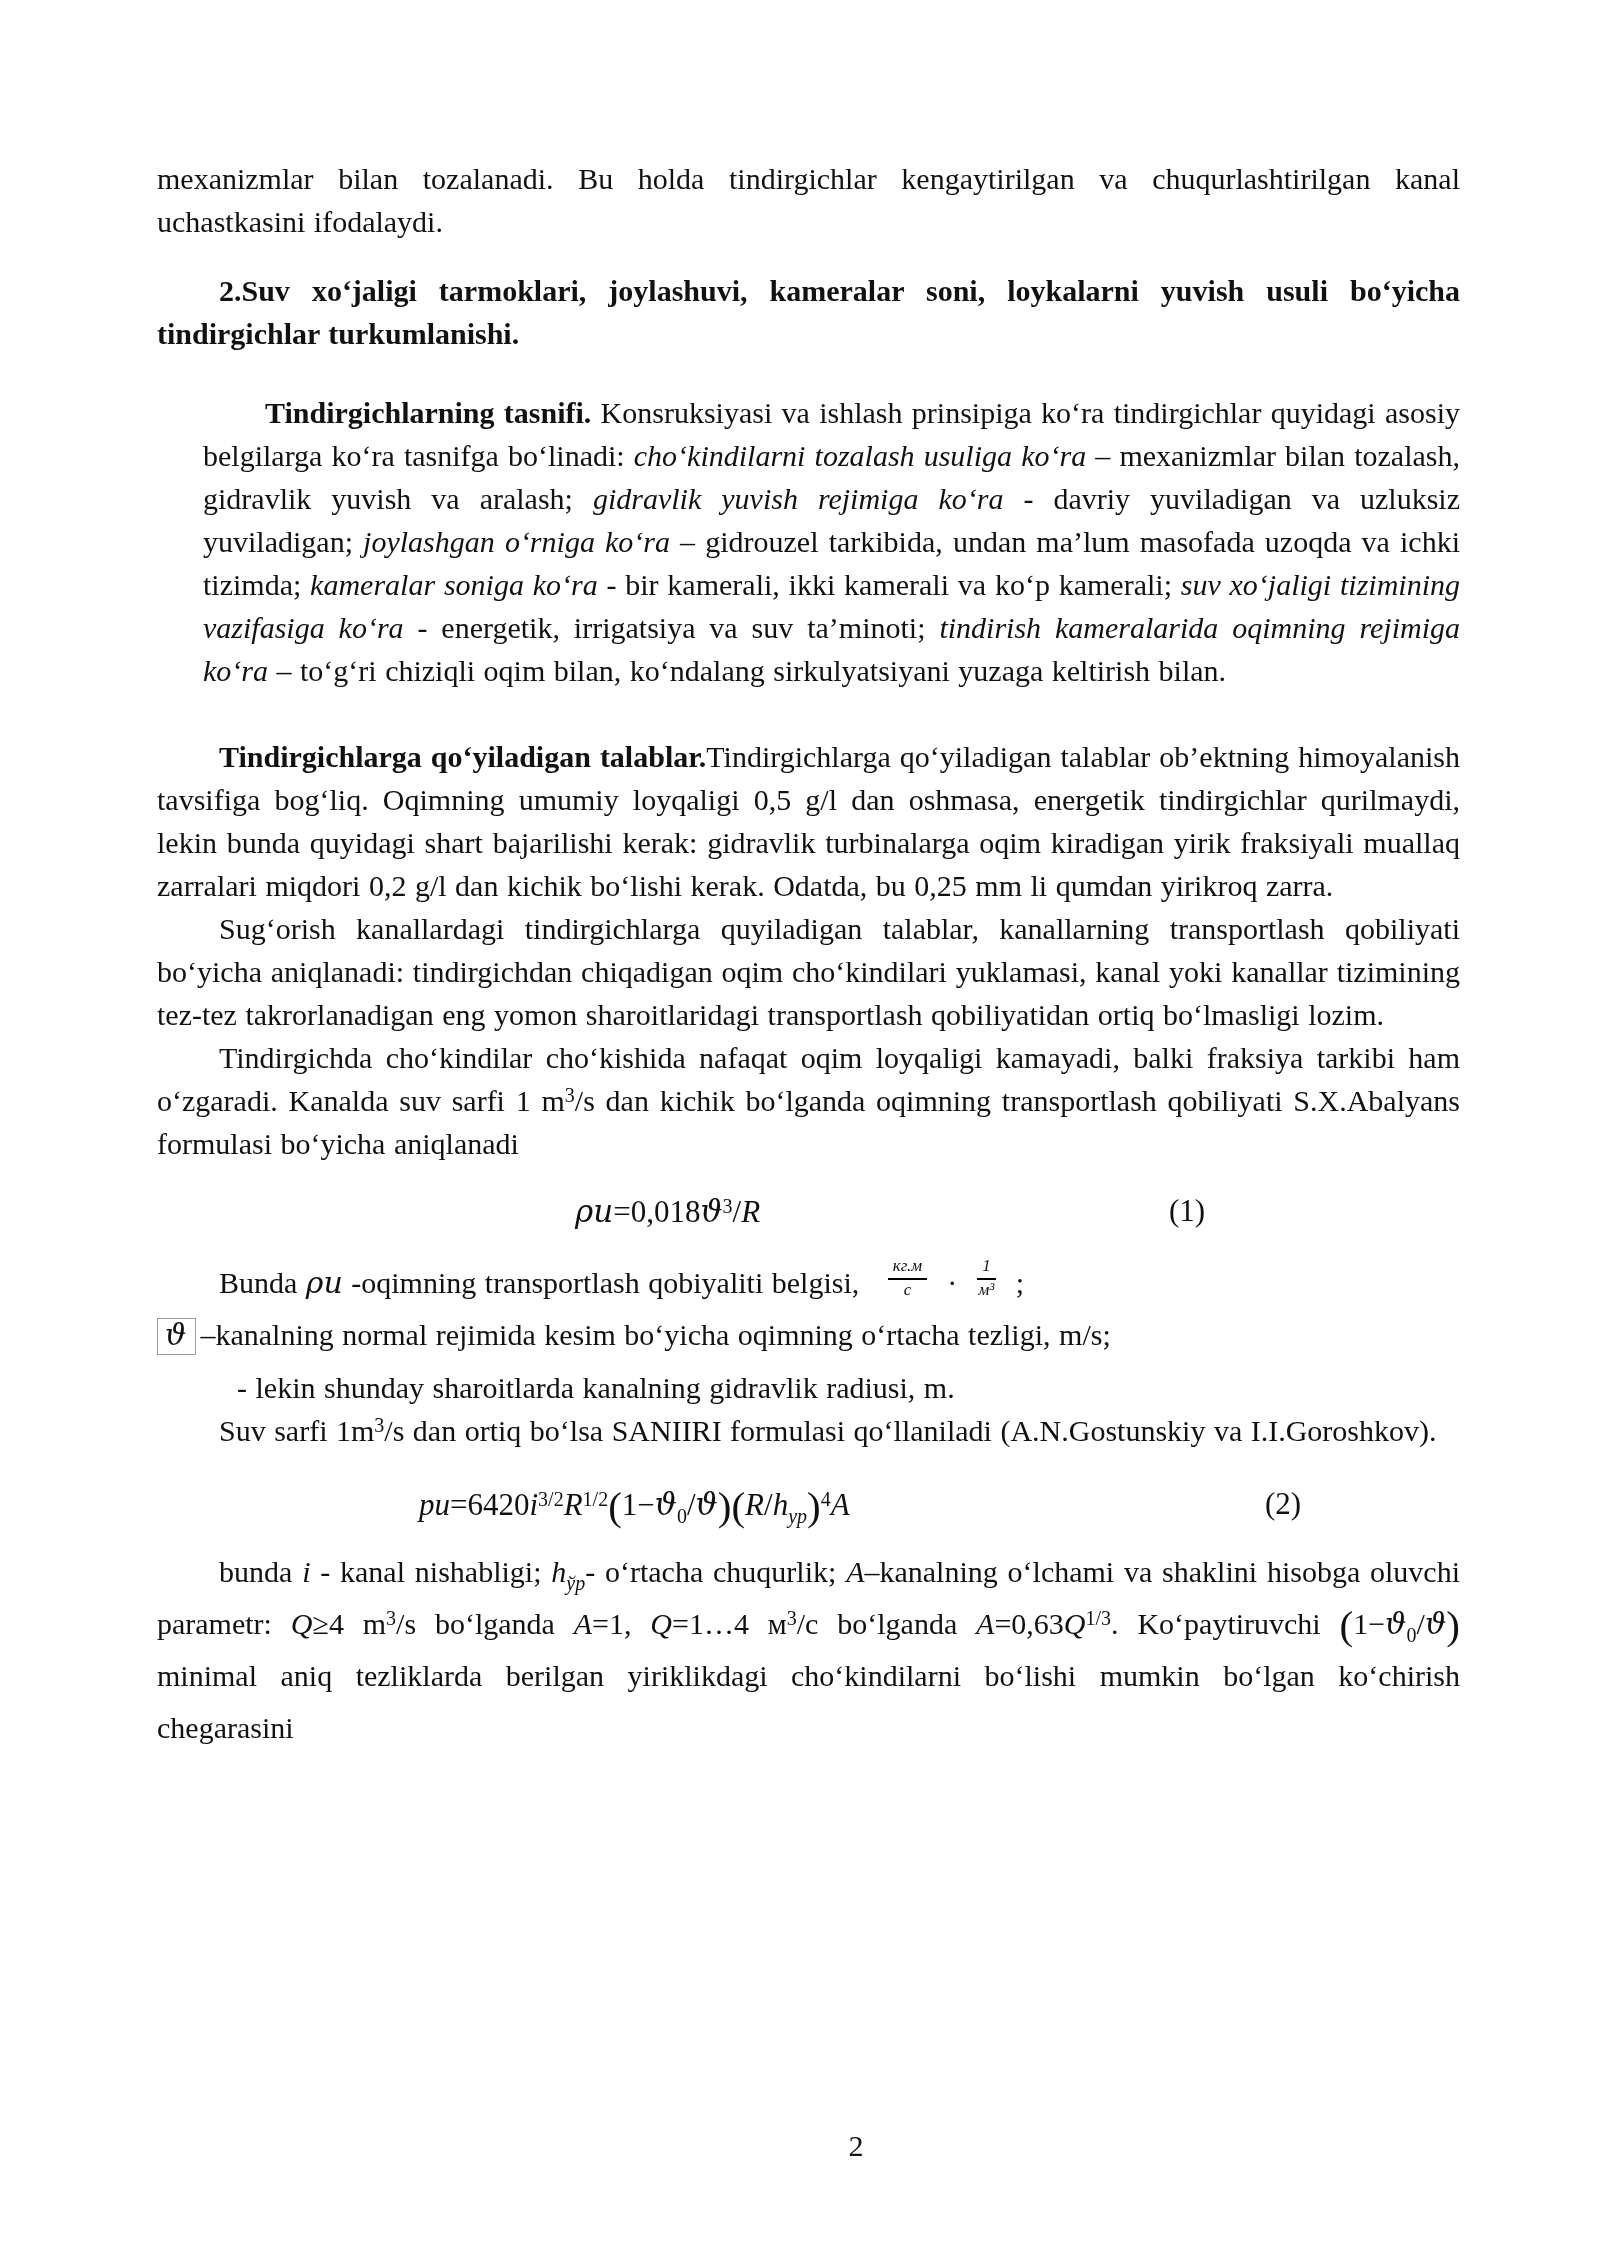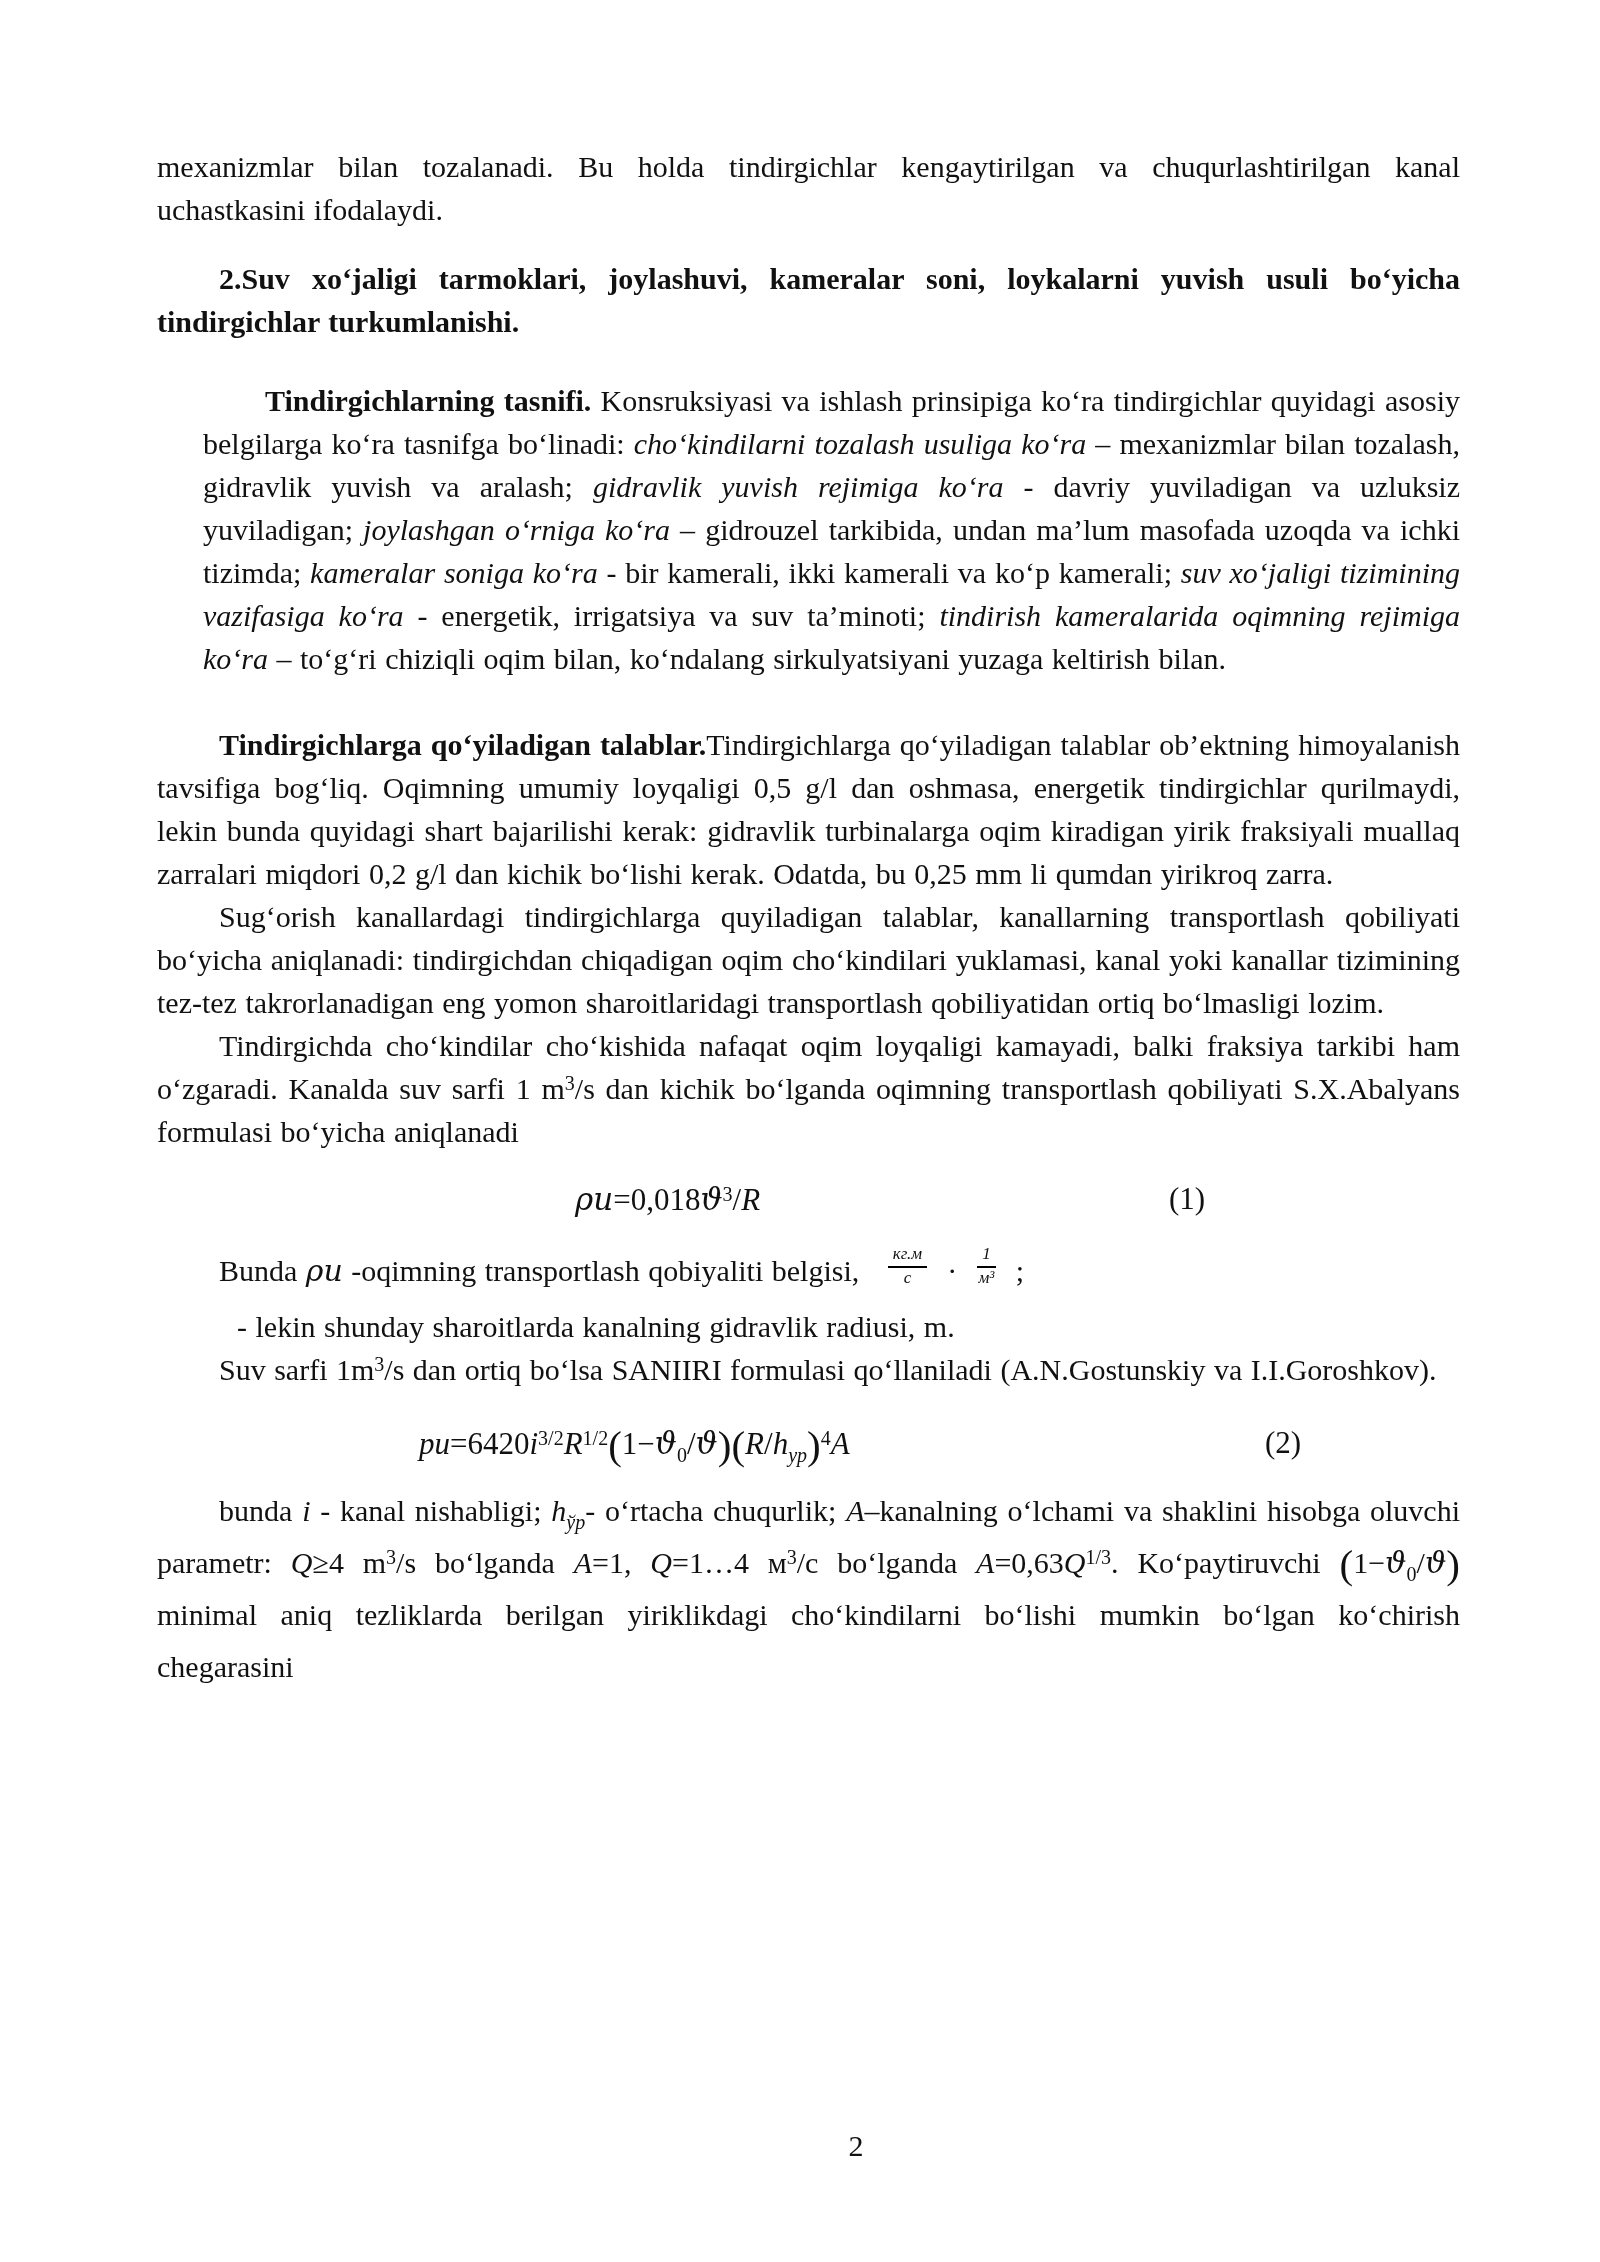--- a/index.html
+++ b/index.html
@@ -2,21 +2,21 @@
 <html><head>
 <meta charset="utf-8">
 <style>
   html,body{margin:0;padding:0;background:#9a9a9a;}
   .page{
     width:1600px;height:2262px;background:#ffffff;position:relative;
     margin:0 auto;color:#111;
     font-family:"Liberation Serif","DejaVu Serif",serif;
     overflow:hidden;
   }
-  .content{position:absolute;left:157px;top:145px;width:1303px;}
+  .content{position:absolute;left:157px;top:157px;width:1303px;}
   .para{font-size:30px;line-height:43px;text-align:justify;word-spacing:1px;}
   .para.indent{text-indent:62px;}
   .heading{font-weight:bold;}
   .b{font-weight:bold;}
   .i{font-style:italic;}
   .g{font-family:"DejaVu Serif",serif;}
   .sup{font-size:20px;vertical-align:9px;line-height:0;}
   .sub{font-size:20px;vertical-align:-8px;line-height:0;}
   .bigp{font-size:41px;vertical-align:-5px;line-height:0;}
   .boxed{
@@ -71,20 +71,21 @@
 
     <div class="para indent m0"><span>Tindirgichda choʻkindilar choʻkishida nafaqat oqim loyqaligi kamayadi, balki fraksiya tarkibi ham oʻzgaradi. Kanalda suv sarfi 1 m</span><span class="sup">3</span><span>/s dan kichik boʻlganda oqimning transportlash qobiliyati S.X.Abalyans formulasi boʻyicha aniqlanadi</span></div>
 
     <div class="formula-line f1">
       <span class="eq"><span class="i g">ρu</span><span>=0,018</span><span class="i g">ϑ</span><span class="sup">3</span><span>/</span><span class="i">R</span></span>
       <span class="eq-num">(1)</span>
     </div>
 
     <div class="para indent b7m"><span>Bunda </span><span class="i g">ρu</span><span> -oqimning transportlash qobiyaliti belgisi, </span><span class="frac"><span class="num">кг.м</span><span class="den">с</span></span><span>·</span><span class="frac"><span class="num">1</span><span class="den">м³</span></span><span>;</span></div>
 
+    <div class="para b8m"><span class="i g boxed">ϑ</span><span>–kanalning normal rejimida kesim boʻyicha oqimning oʻrtacha tezligi, m/s;</span></div>
 
     <div class="para b9m"><span>- lekin shunday sharoitlarda kanalning gidravlik radiusi, m.</span></div>
 
     <div class="para indent m0"><span>Suv sarfi 1m</span><span class="sup">3</span><span>/s dan ortiq boʻlsa SANIIRI formulasi qoʻllaniladi (A.N.Gostunskiy va I.I.Goroshkov).</span></div>
 
     <div class="formula-line f2">
       <span class="eq"><span class="i">pu</span><span>=6420</span><span class="i">i</span><span class="sup">3/2</span><span class="i">R</span><span class="sup">1/2</span><span class="bigp">(</span><span>1−</span><span class="i g">ϑ</span><span class="sub">0</span><span>/</span><span class="i g">ϑ</span><span class="bigp">)</span><span class="bigp">(</span><span class="i">R</span><span>/</span><span class="i">h</span><span class="i sub">yp</span><span class="bigp">)</span><span class="sup">4</span><span class="i">A</span></span>
       <span class="eq-num">(2)</span>
     </div>
 

